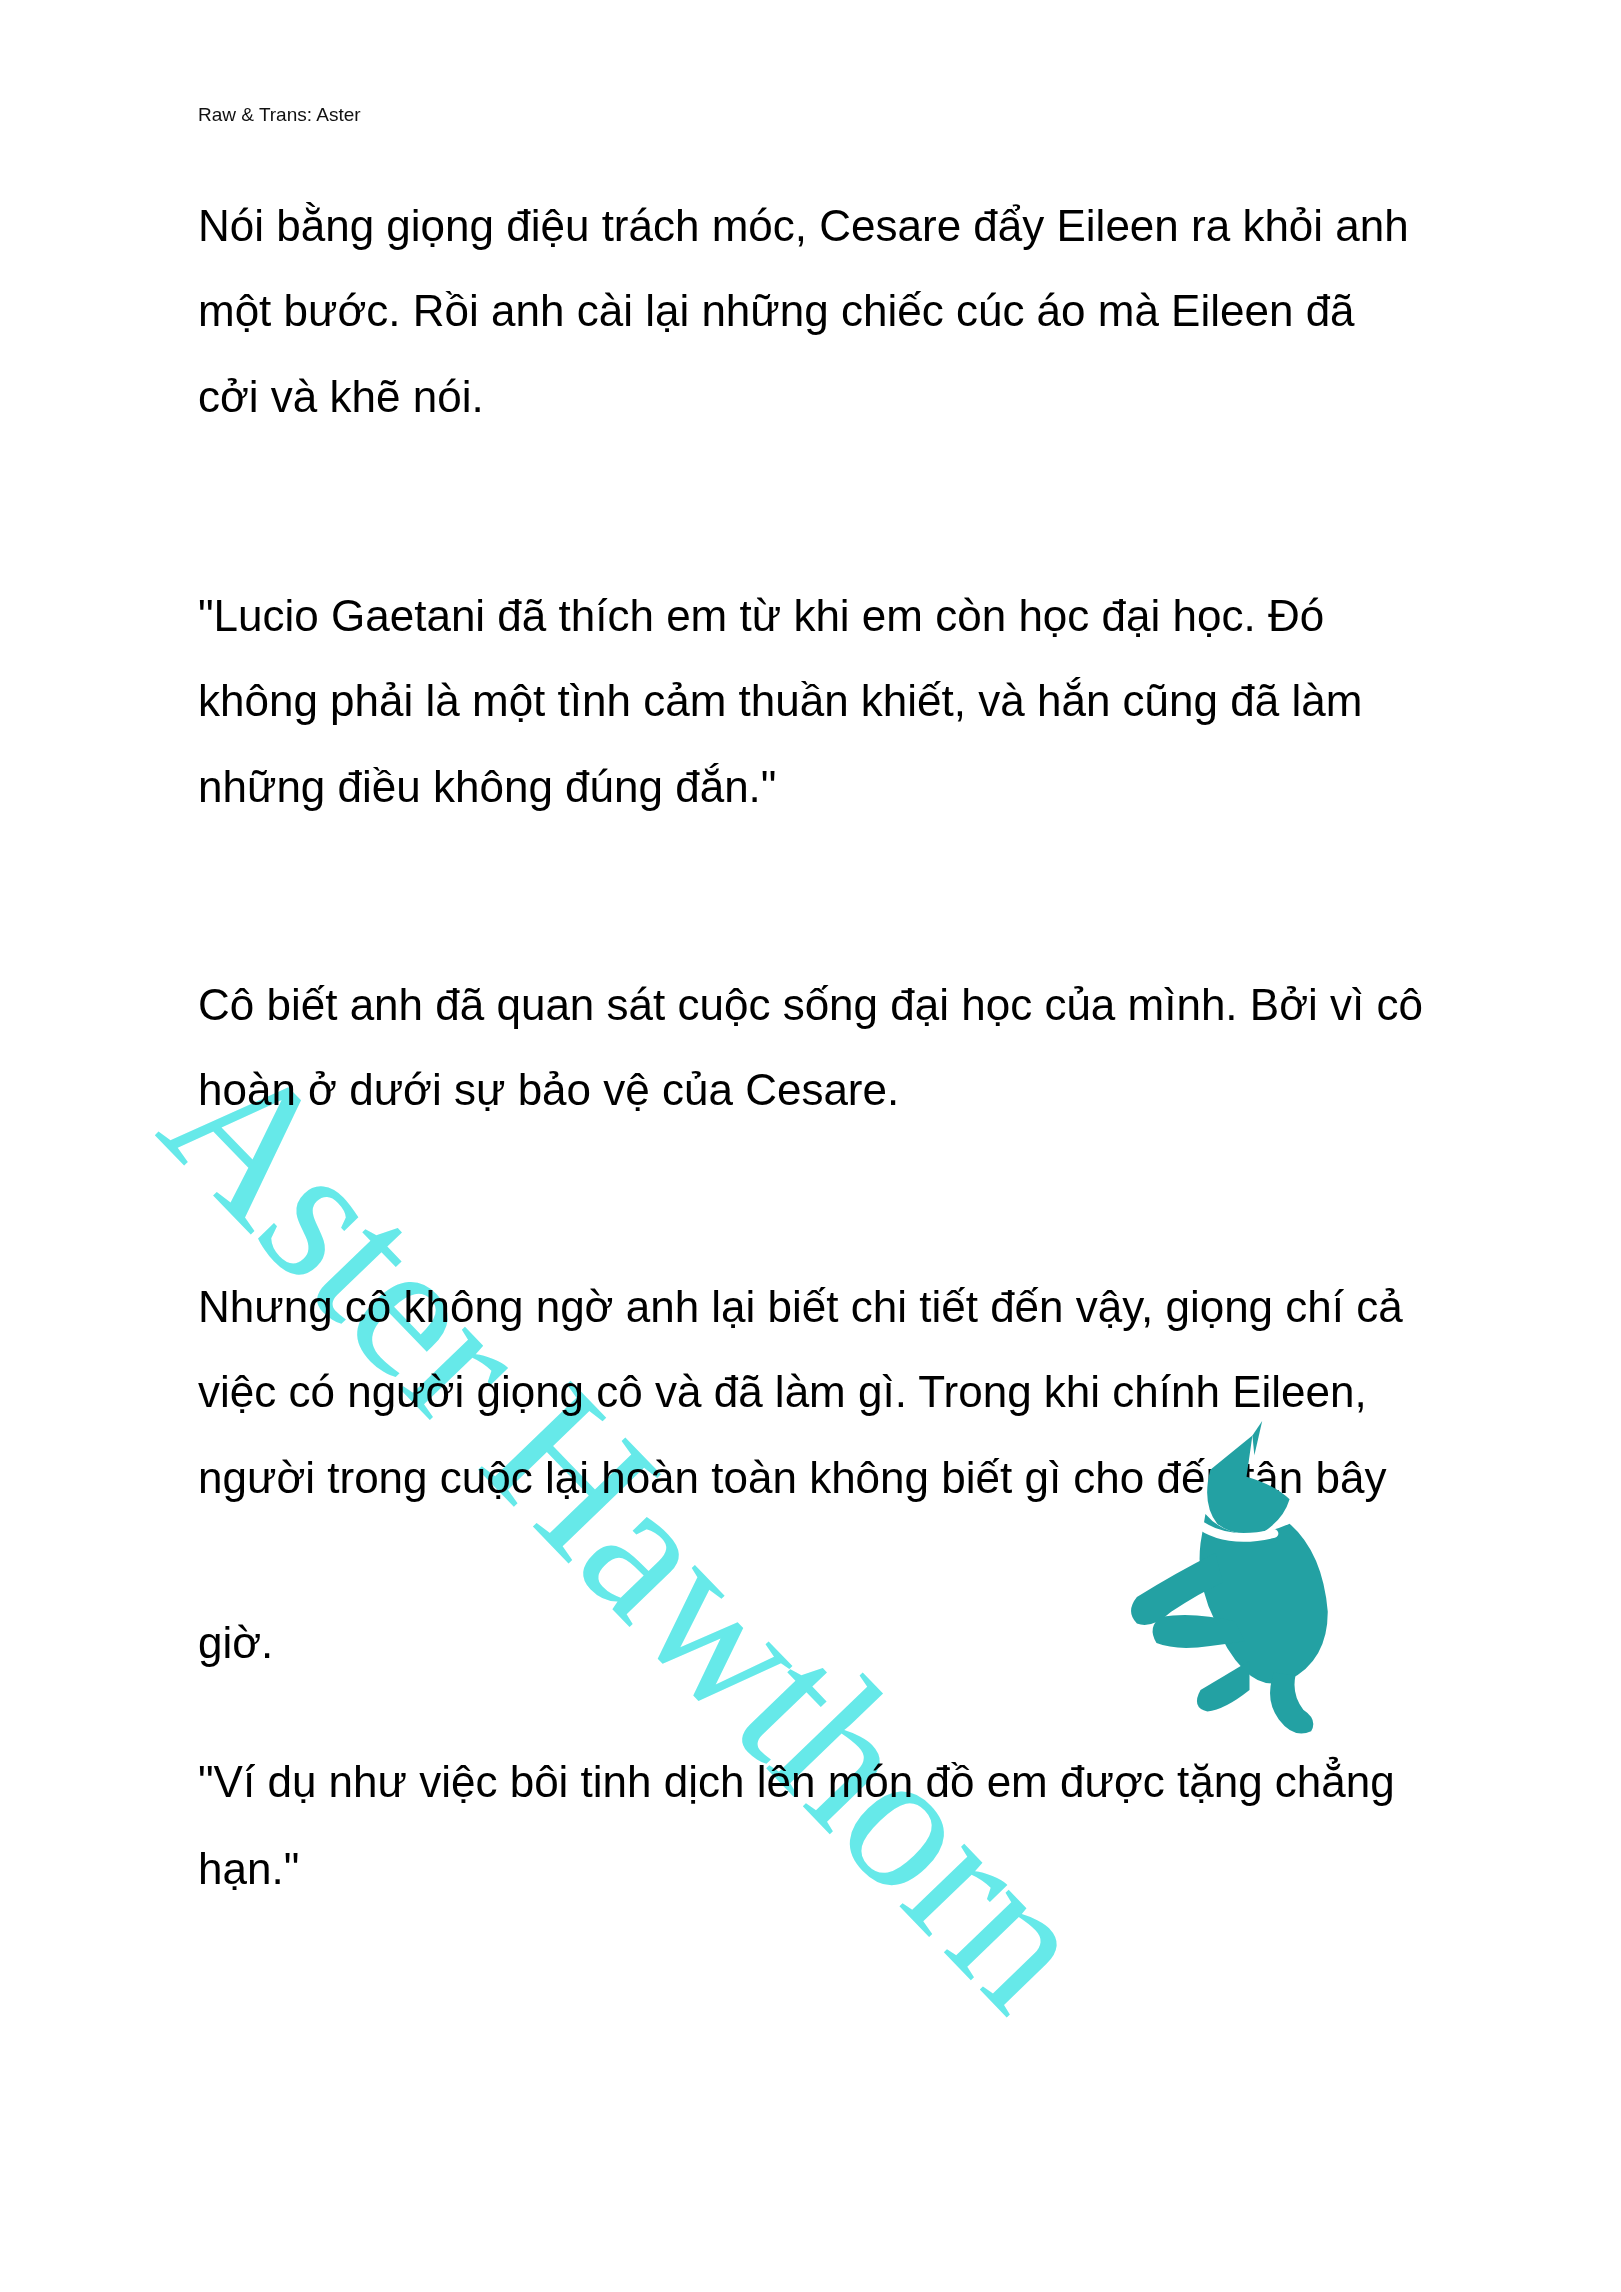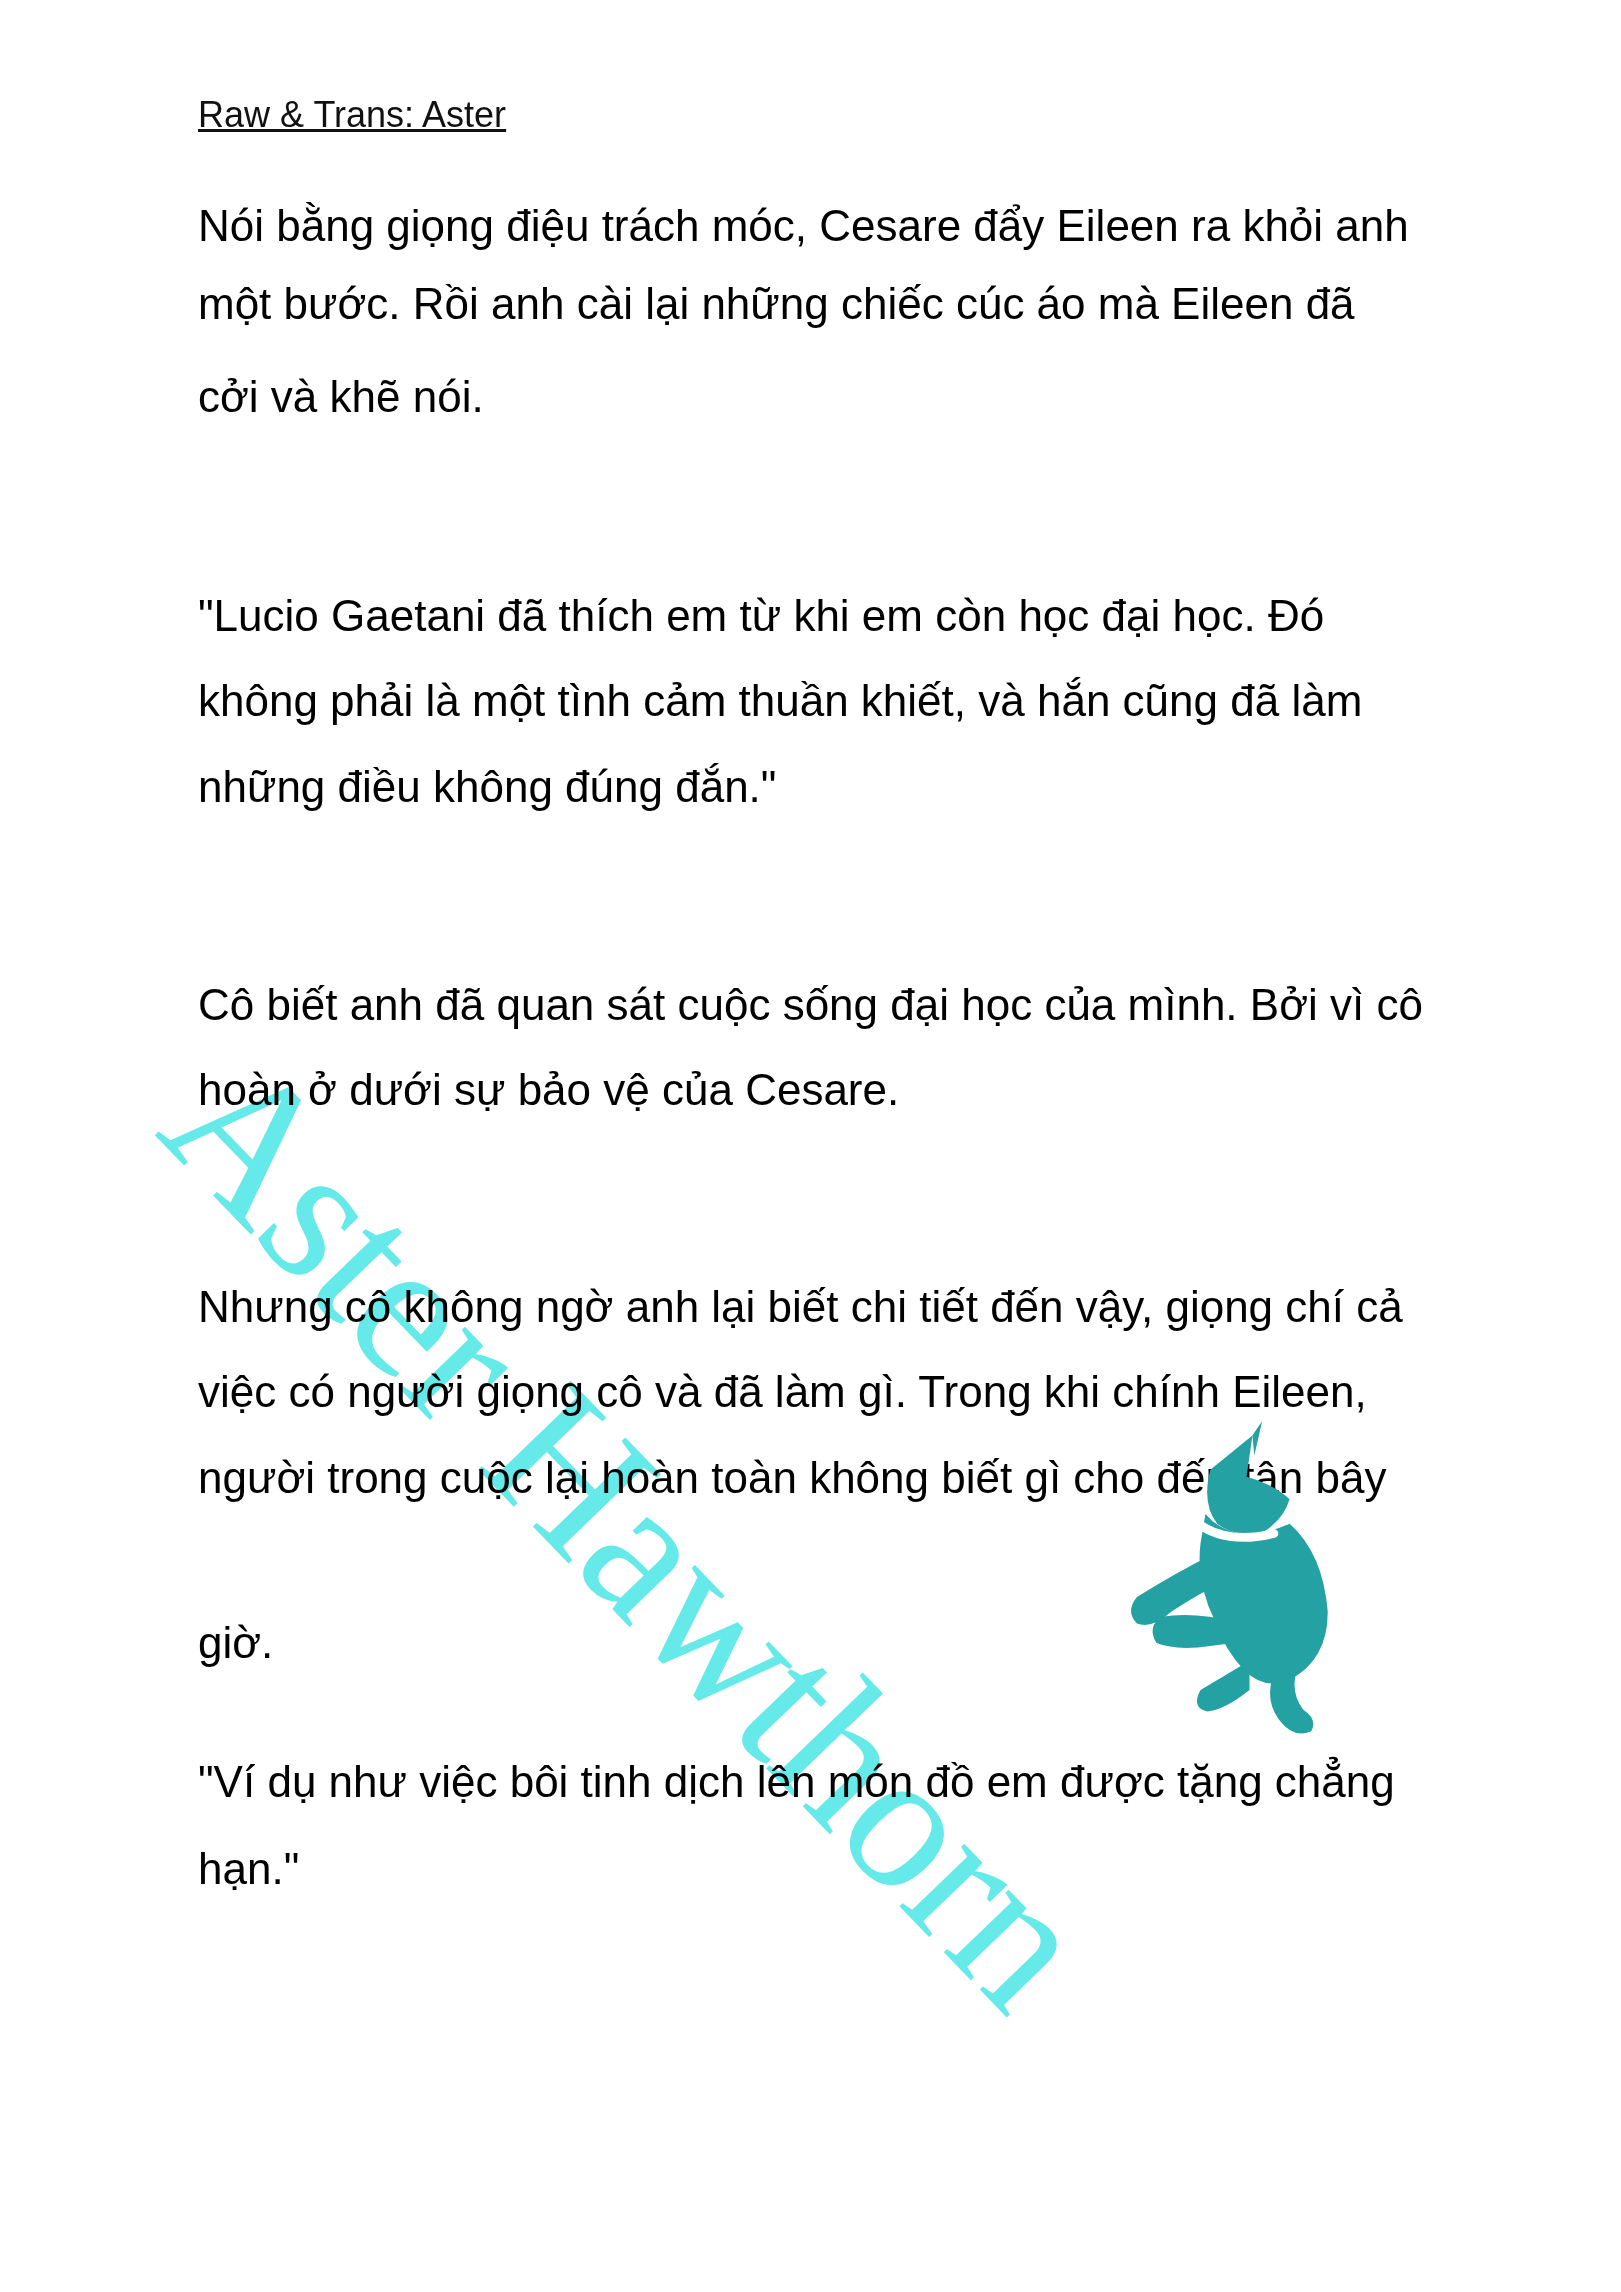--- a/index.html
+++ b/index.html
@@ -11,25 +11,24 @@
       width: 1621px;
       height: 2293px;
       position: relative;
       overflow: hidden;
     }
     .header {
       position: absolute;
       left: 198px;
       top: 98px;
       font-family: "Liberation Sans", sans-serif;
-      font-size: 36px;
+      font-size: 19px;
       color: #111;
       line-height: 33px;
       white-space: nowrap;
-      text-decoration: underline;
     }
     .line {
       position: absolute;
       left: 198px;
       font-family: Liberation Sans, sans-serif;
       font-size: 44px;
       line-height: 55px;
       color: #000;
       white-space: nowrap;
     }
@@ -62,21 +61,21 @@
   </style>
 </head>
 <body>
 
 <div class="header">Raw &amp; Trans: Aster</div>
 
 <div class="watermark">Aster Hawthorn</div>
 
 <div>
   <div class="line" style="top:198px">Nói bằng giọng điệu trách móc, Cesare đẩy Eileen ra khỏi anh</div>
-  <div class="line" style="top:276px">một bước. Rồi anh cài lại những chiếc cúc áo mà Eileen đã</div>
+  <div class="line" style="top:283px">một bước. Rồi anh cài lại những chiếc cúc áo mà Eileen đã</div>
   <div class="line" style="top:369px">cởi và khẽ nói.</div>
 </div>
 
 <div>
   <div class="line" style="top:588px">"Lucio Gaetani đã thích em từ khi em còn học đại học. Đó</div>
   <div class="line" style="top:673px">không phải là một tình cảm thuần khiết, và hắn cũng đã làm</div>
   <div class="line" style="top:759px">những điều không đúng đắn."</div>
 </div>
 
 <div>

